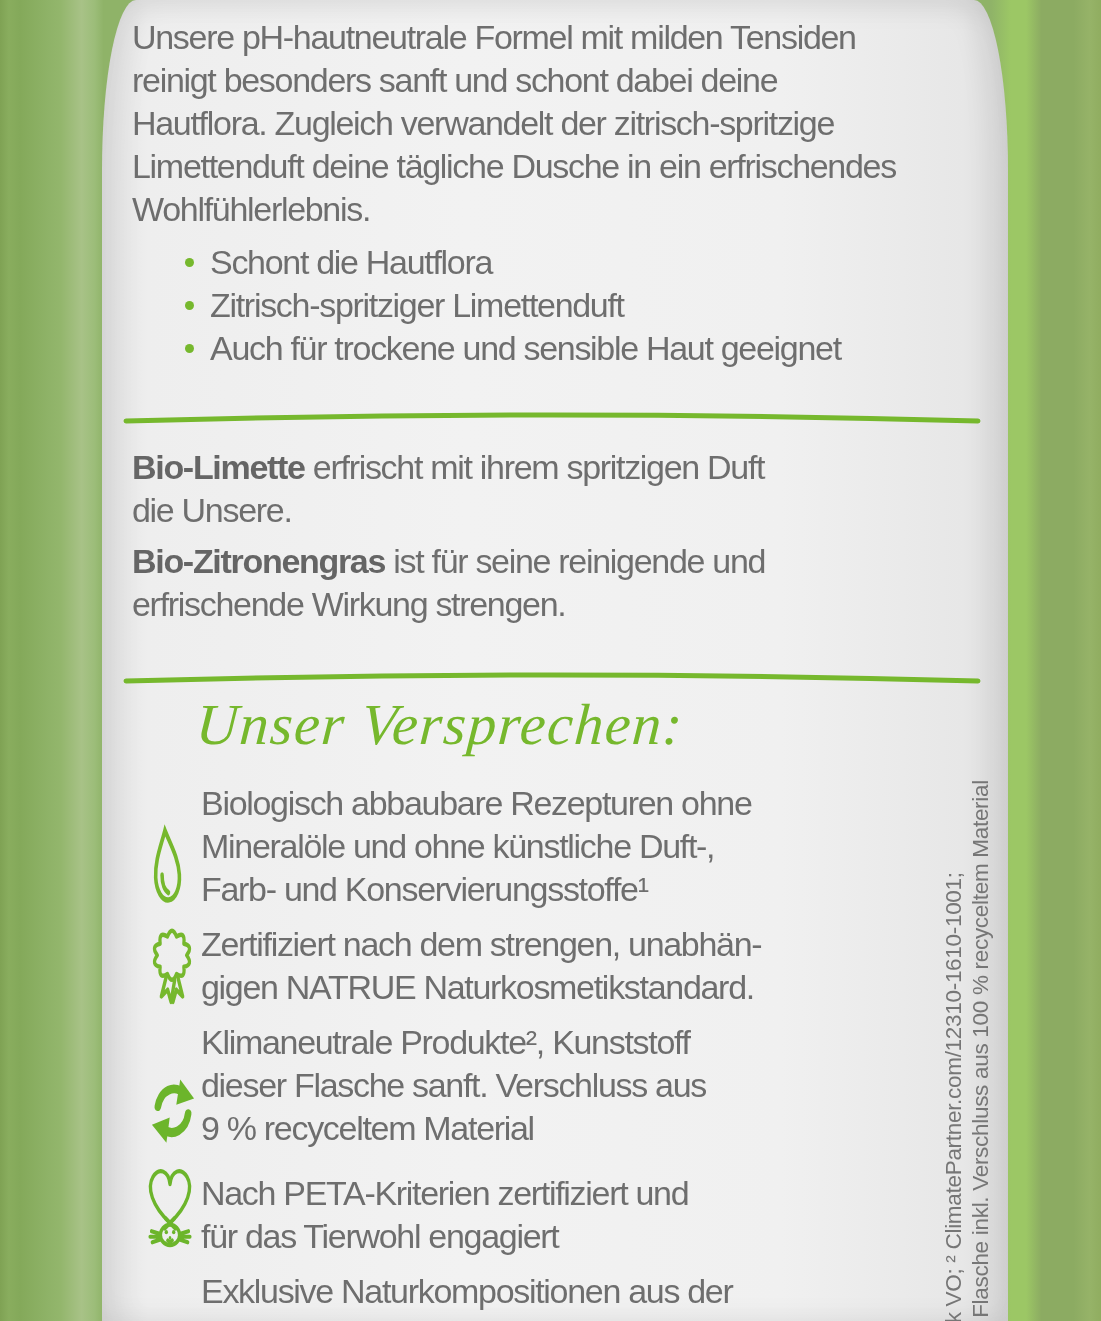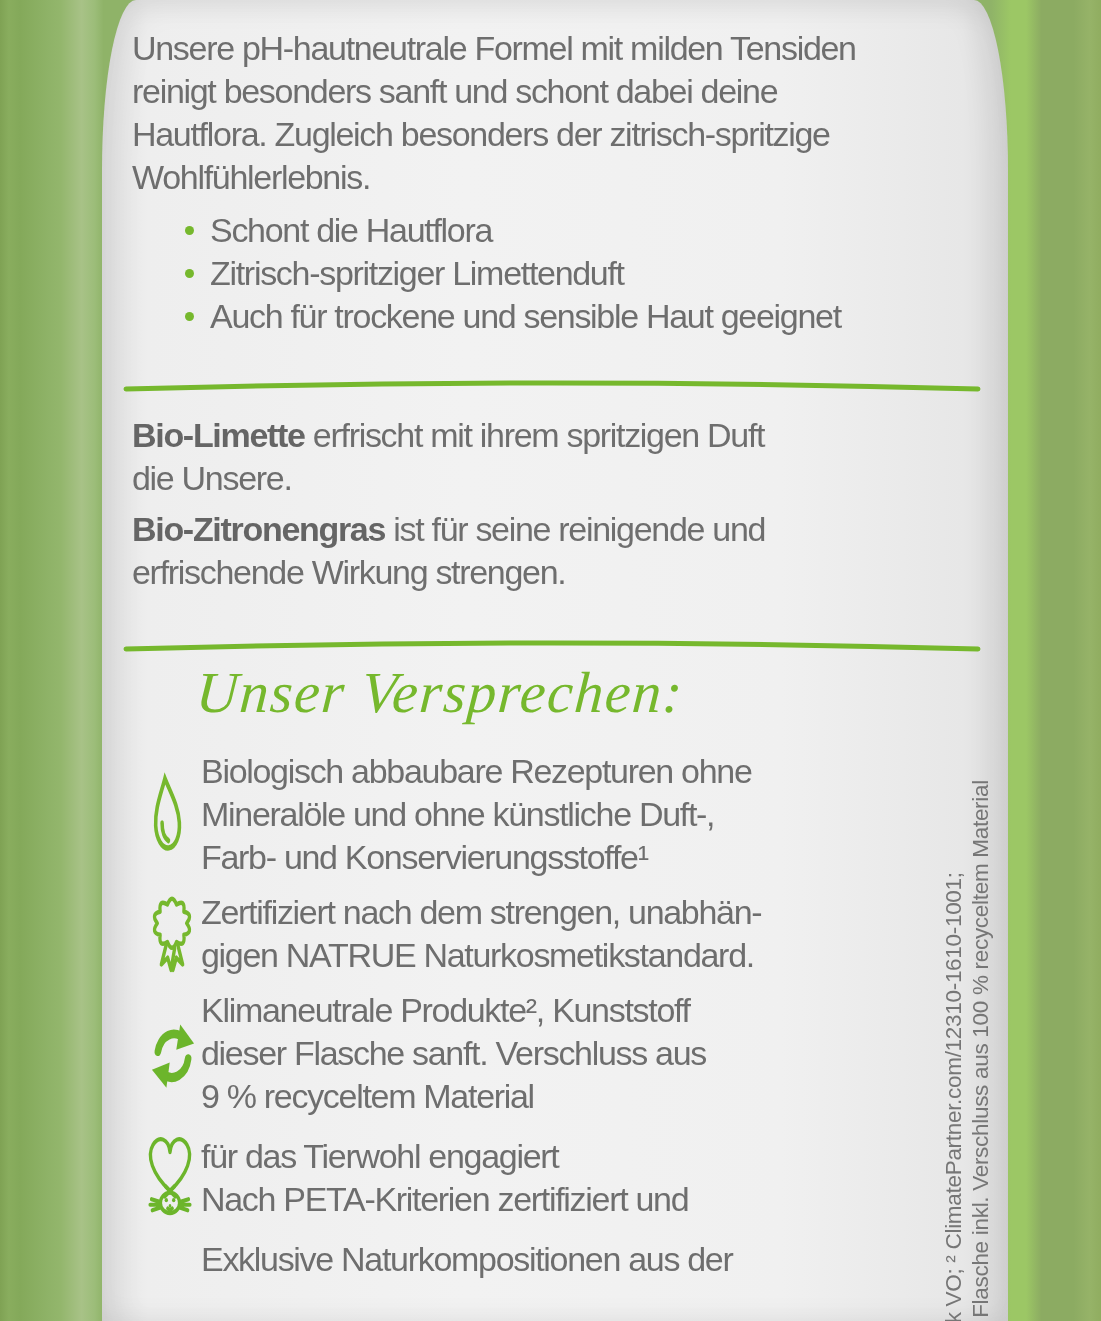--- a/index.html
+++ b/index.html
@@ -17,21 +17,21 @@
   }
 
   
   .label{
     position:absolute; left:102px; right:93px; top:0; bottom:0;
     background:linear-gradient(90deg,#e0e0e0 0%,#eeeeee 5%,#f2f2f2 40%,#f0f0f0 75%,#e7e7e7 95%,#dcdcdc 100%);
     border-radius:34px 34px 0 0 / 170px 170px 0 0;
     box-shadow:inset 14px 8px 30px rgba(0,0,0,0.05), inset -14px 0 30px rgba(0,0,0,0.07);
     color:#6e6e6e;
     font-size:34px; line-height:43px; letter-spacing:-1.3px;
-    padding:27px 0 0 30px; box-sizing:border-box;
+    padding:16px 0 0 30px; box-sizing:border-box;
   }
   .ln{white-space:nowrap;}
   b{font-weight:700;color:#656565;}
 
   .bullets{margin:10px 0 0 53px;}
   .bullet{display:flex;align-items:center;white-space:nowrap;}
   .dot{width:9px;height:9px;border-radius:50%;background:#76b82d;margin-right:16px;flex:0 0 9px;}
 
   .divider{display:block;margin:38px 0 0 -10px;width:860px;height:16px;}
   .divider.d2{margin-top:42px;}
@@ -41,21 +41,21 @@
 
   .script-heading{
     margin:6px 0 0 62px;
     font-family:"Liberation Serif",serif;font-style:italic;font-weight:400;
     font-size:58px;line-height:70px;letter-spacing:1.5px;
     color:#76b82d;transform:skewX(-4deg);transform-origin:left bottom;
     white-space:nowrap;
   }
 
   .promises{margin-top:22px;}
-  .promise{display:flex;align-items:center;padding-left:16px;margin-bottom:12px;}
+  .promise{display:flex;align-items:flex-end;padding-left:16px;margin-bottom:12px;}
   .p-icon{flex:0 0 50px;width:50px;margin-right:3px;position:relative;}
   .p-icon svg{display:block;}
   .p-text{min-width:0;}
 
   
   .vtext{
     position:absolute;white-space:nowrap;
     font-size:22.5px;letter-spacing:-0.3px;color:#767676;line-height:26px;
     transform:rotate(-90deg);transform-origin:0 0;
   }
@@ -65,21 +65,22 @@
 </head>
 <body>
 
 <div class="bottle">
 
   <div class="label">
 
     <section class="intro">
       <div class="ln">Unsere pH-hautneutrale Formel mit milden Tensiden</div>
       <div class="ln">reinigt besonders sanft und schont dabei deine</div>
-      <div class="ln">Hautflora. Zugleich besonders der zitrisch-spritzige</div>
+      <div class="ln">Hautflora. Zugleich verwandelt der zitrisch-spritzige</div>
+      <div class="ln">Limettenduft deine tägliche Dusche in ein erfrischendes</div>
       <div class="ln">Wohlfühlerlebnis.</div>
     </section>
 
     <div class="bullets">
       <div class="bullet">
         <span class="dot"></span>
         <span>Schont die Hautflora</span>
       </div>
       <div class="bullet">
         <span class="dot"></span>
@@ -180,22 +181,22 @@
               <path d="M63 75 L51 78 M65 81 L51 81 M62 87 L51 84"></path>
             </g>
             <g fill="#6cb52b">
               <circle cx="33" cy="76" r="2.3"></circle>
               <circle cx="43" cy="76" r="2.3"></circle>
               <circle cx="38" cy="82" r="1.8"></circle>
             </g>
           </svg>
         </div>
         <div class="p-text">
+          <div class="ln">Nach PETA-Kriterien zertifiziert und</div>
           <div class="ln">für das Tierwohl engagiert</div>
-          <div class="ln">Nach PETA-Kriterien zertifiziert und</div>
         </div>
       </div>
 
       <div class="promise">
         <div class="p-icon"></div>
         <div class="p-text">
           <div class="ln">Exklusive Naturkompositionen aus der</div>
         </div>
       </div>
 

